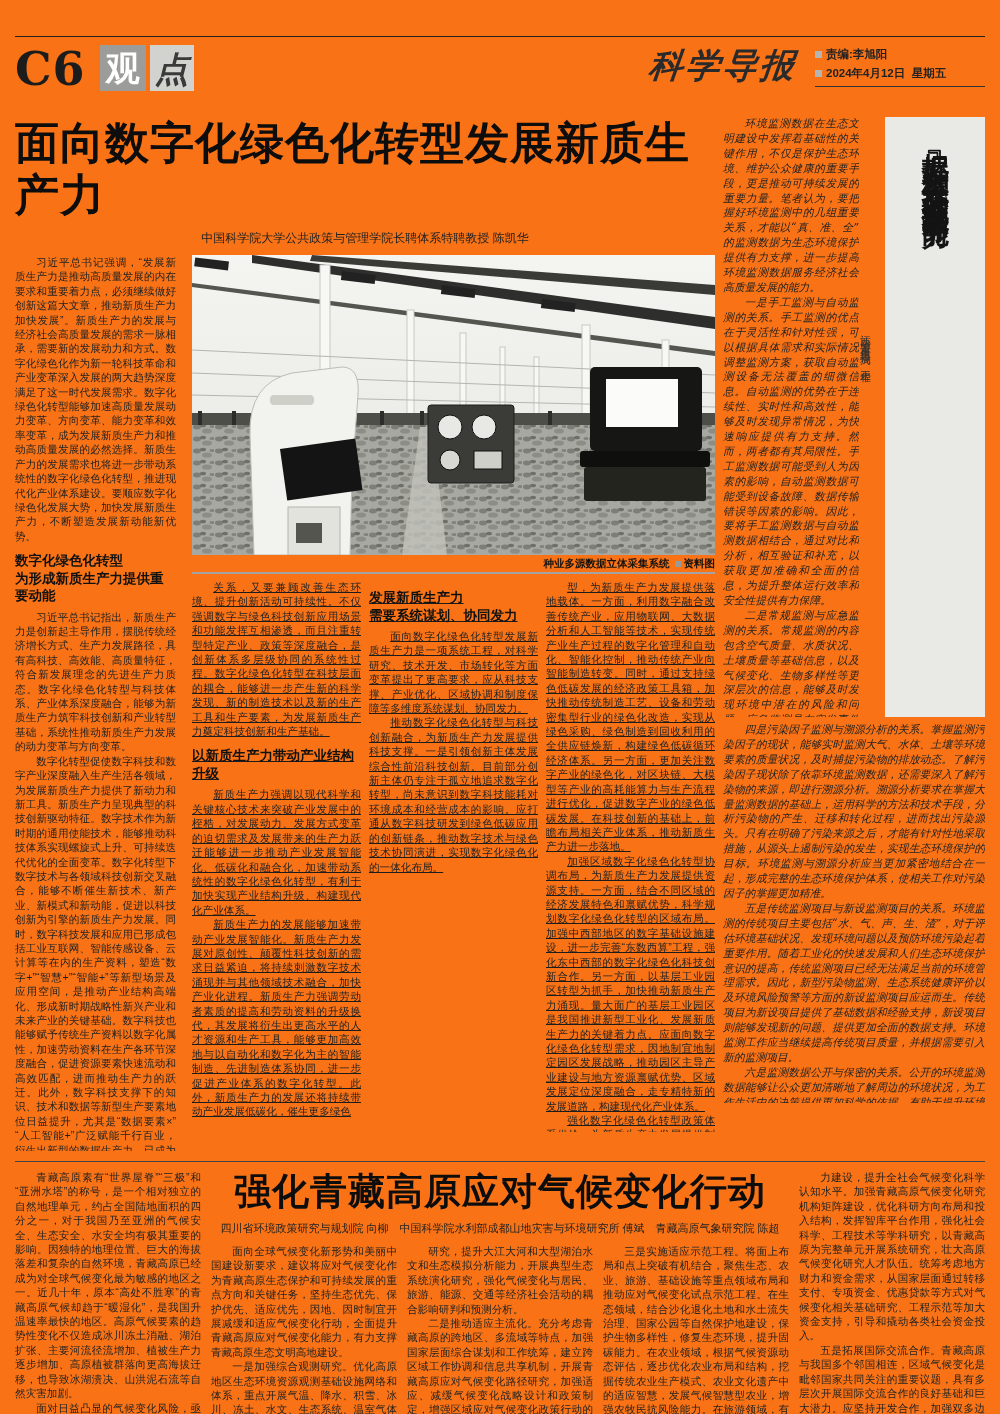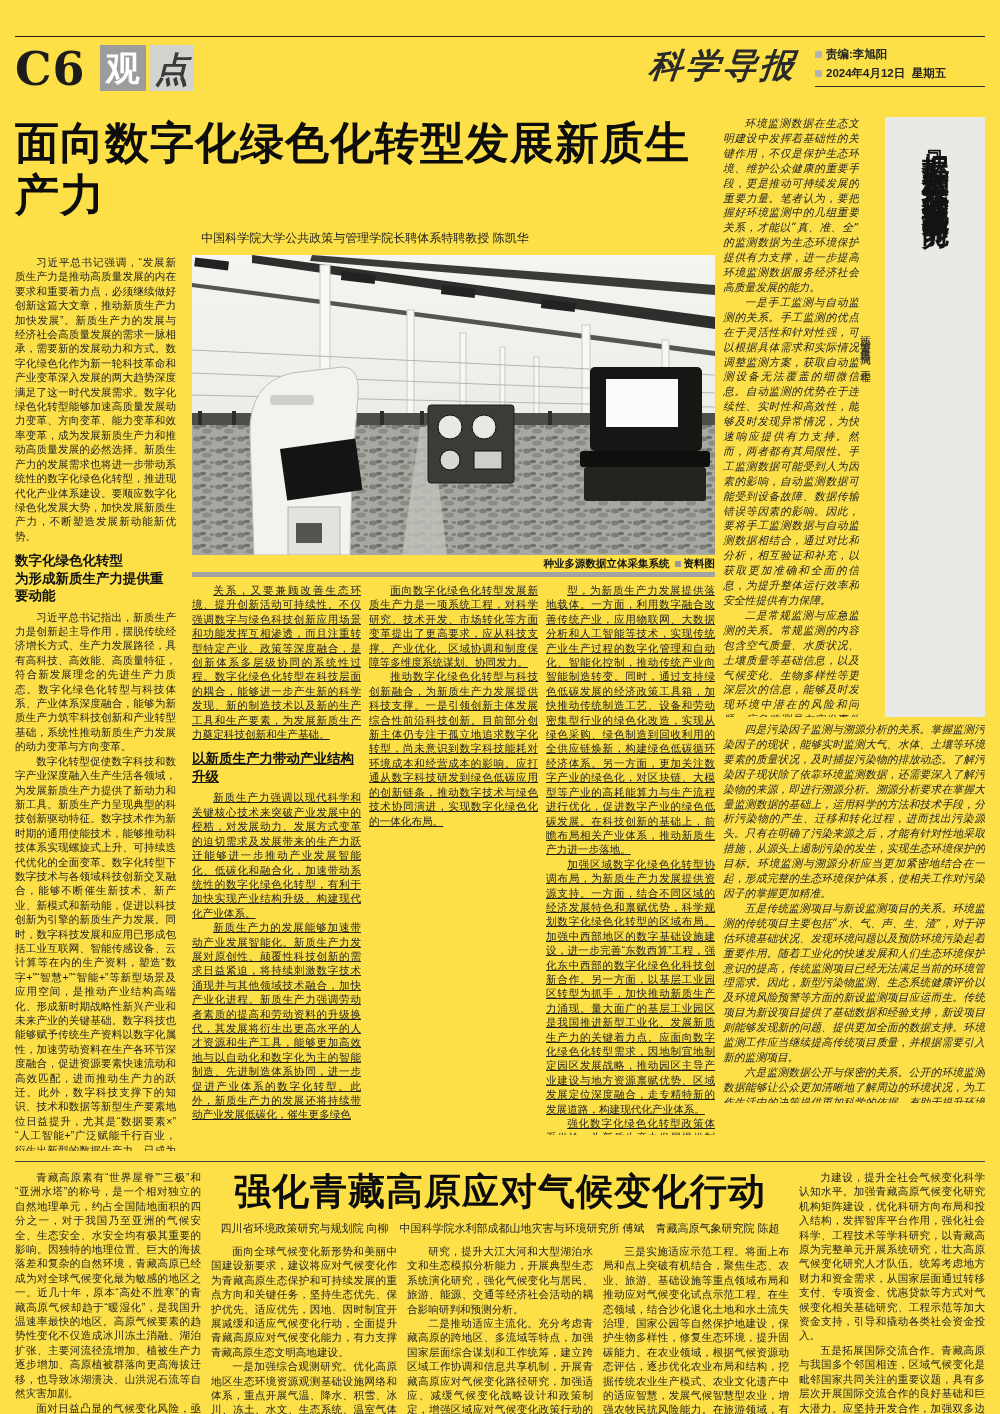--- a/index.html
+++ b/index.html
@@ -1,18 +1,18 @@
 <!DOCTYPE html>
 <html lang="zh"><head>
 <meta charset="utf-8">
 <style>
   * { margin:0; padding:0; box-sizing:border-box; }
   html,body { background:#e8e8e6; }
   body { font-family:"Liberation Sans", sans-serif; color:#1c1c1c; }
-  .page { position:relative; width:1000px; height:1414px; margin:0 auto; background:#fde047; padding:10px 15px 0 15px; overflow:hidden; }
+  .page { position:relative; width:1000px; height:1414px; margin:0 auto; background:#f97316; padding:10px 15px 0 15px; overflow:hidden; }
 
   
   .top-rule { border-top:1.5px solid #222; margin-top:26px; }
   .hdr { display:flex; align-items:flex-start; margin-top:6px; height:64px; }
   .pageno { font-family:"DejaVu Serif", serif; font-weight:bold; font-size:46px; line-height:52px; letter-spacing:1px; }
   .logo { display:flex; margin-left:14px; margin-top:2px; }
   .logo-box1 { width:46px; height:46px; background:#9c9c9a; color:#fff; font-weight:900; font-size:34px; line-height:46px; text-align:center; }
   .logo-box2 { width:44px; height:46px; background:#d2d2cf; color:#3a3a3a; font-family:"DejaVu Serif", serif; font-style:italic; font-weight:bold; font-size:34px; line-height:48px; text-align:center; margin-left:4px; }
   .masthead { margin-left:auto; font-family:"DejaVu Serif", serif; font-style:italic; font-weight:900; font-size:34px; line-height:44px; letter-spacing:3px; color:#2a2a2a; transform:skewX(-6deg); }
   .edbox { width:170px; margin-left:18px; padding-top:2px; }
@@ -27,21 +27,21 @@
 
   
   .main-wrap { display:flex; margin-top:10px; }
   .main-left { width:700px; }
   .main-headline { font-size:44px; font-weight:900; letter-spacing:1px; text-align:left; line-height:52px; color:#0d0d0d; }
   .main-byline { text-align:center; font-size:12px; line-height:16px; margin-top:9px; color:#222; }
   .main-cols { display:flex; margin-top:9px;gap:8px; }
   .mcol1 { width:169px; height:896px; margin-right:8px; }
   .main-right { width:523px; }
   .photo-frame { width:523px; height:300px; position:relative; background:#efefec; overflow:hidden; }
-  .photo-cap { text-align:right; font-size:10.5px; line-height:16px; font-weight:bold; color:#111; border-bottom:5px solid #a3a3a3; padding-bottom:1px; }
+  .photo-cap { text-align:right; font-size:10.5px; line-height:16px; font-weight:bold; color:#111; border-bottom:2px solid #a3a3a3; padding-bottom:1px; }
   .photo-cap .credit { font-weight:bold; }
   .photo-cap .sq2 { display:inline-block; width:6px; height:6px; background:#9a9a98; margin:0 3px 0 5px; }
   .lower-cols { display:flex; margin-top:6px;text-decoration:underline; }
   .lower-cols .col { width:169px; height:552px; }
   .lower-cols .col + .col { margin-left:8px; }
 
   
   .sidebar { width:262px; margin-left:8px; }
   .sb-top { display:flex; height:600px; }
   .sb-textcol { width:136px; height:600px; font-family:"DejaVu Serif", serif; }
@@ -196,20 +196,22 @@
           </div>
 
           <div class="lower-cols">
             <div class="col colbody clip">
                 <p>关系，又要兼顾改善生态环境、提升创新活动可持续性。不仅强调数字与绿色科技创新应用场景和功能发挥互相渗透，而且注重转型特定产业、政策等深度融合，是创新体系多层级协同的系统性过程。数字化绿色化转型在科技层面的耦合，能够进一步产生新的科学发现、新的制造技术以及新的生产工具和生产要素，为发展新质生产力奠定科技创新和生产基础。</p>
                 <h4>以新质生产力带动产业结构升级</h4>
                 <p>新质生产力强调以现代科学和关键核心技术来突破产业发展中的桎梏，对发展动力、发展方式变革的迫切需求及发展带来的生产力跃迁能够进一步推动产业发展智能化、低碳化和融合化，加速带动系统性的数字化绿色化转型，有利于加快实现产业结构升级、构建现代化产业体系。</p>
                 <p>新质生产力的发展能够加速带动产业发展智能化。新质生产力发展对原创性、颠覆性科技创新的需求日益紧迫，将持续刺激数字技术涌现并与其他领域技术融合，加快产业化进程。新质生产力强调劳动者素质的提高和劳动资料的升级换代，其发展将衍生出更高水平的人才资源和生产工具，能够更加高效地与以自动化和数字化为主的智能制造、先进制造体系协同，进一步促进产业体系的数字化转型。此外，新质生产力的发展还将持续带动产业发展低碳化，催生更多绿色</p>
               </div>
             <div class="col colbody clip">
+                <h4>发展新质生产力
+需要系统谋划、协同发力</h4>
                 <p>面向数字化绿色化转型发展新质生产力是一项系统工程，对科学研究、技术开发、市场转化等方面变革提出了更高要求，应从科技支撑、产业优化、区域协调和制度保障等多维度系统谋划、协同发力。</p>
                 <p>推动数字化绿色化转型与科技创新融合，为新质生产力发展提供科技支撑。一是引领创新主体发展综合性前沿科技创新。目前部分创新主体仍专注于孤立地追求数字化转型，尚未意识到数字科技能耗对环境成本和经营成本的影响。应打通从数字科技研发到绿色低碳应用的创新链条，推动数字技术与绿色技术协同演进，实现数字化绿色化的一体化布局。</p>
               </div>
             <div class="col colbody clip">
                 <p>型，为新质生产力发展提供落地载体。一方面，利用数字融合改善传统产业，应用物联网、大数据分析和人工智能等技术，实现传统产业生产过程的数字化管理和自动化、智能化控制，推动传统产业向智能制造转变。同时，通过支持绿色低碳发展的经济政策工具箱，加快推动传统制造工艺、设备和劳动密集型行业的绿色化改造，实现从绿色采购、绿色制造到回收利用的全供应链焕新，构建绿色低碳循环经济体系。另一方面，更加关注数字产业的绿色化，对区块链、大模型等产业的高耗能算力与生产流程进行优化，促进数字产业的绿色低碳发展。在科技创新的基础上，前瞻布局相关产业体系，推动新质生产力进一步落地。</p>
                 <p>加强区域数字化绿色化转型协调布局，为新质生产力发展提供资源支持。一方面，结合不同区域的经济发展特色和禀赋优势，科学规划数字化绿色化转型的区域布局。加强中西部地区的数字基础设施建设，进一步完善“东数西算”工程，强化东中西部的数字化绿色化科技创新合作。另一方面，以基层工业园区转型为抓手，加快推动新质生产力涌现。量大面广的基层工业园区是我国推进新型工业化、发展新质生产力的关键着力点。应面向数字化绿色化转型需求，因地制宜地制定园区发展战略，推动园区主导产业建设与地方资源禀赋优势、区域发展定位深度融合，走专精特新的发展道路，构建现代化产业体系。</p>
                 <p>强化数字化绿色化转型政策体系供给，为新质生产力发展提供制度保障。一方面，政府与市场协同发力。政府应在数字化转型中更多发挥强化主体合作与监管的作用，在绿色化转型中更多起到激励市场创新主体转型与发展的作用，从而有效激发创新主体的科技创新活力和产业转化动力。另一方面，加强治理体系统筹与主体协同。数字化绿色化转型涉及多个科技创新部门，对工信、网信、环保、能源、交通等行业管理部门提出了新的更高要求。应加强顶层设计，构建统筹转型的协调机制，充分调动各部门、各层级政府推动转型的积极性，为发展新质生产力营造良好环境。</p>
               </div>
           </div>
         </div>

